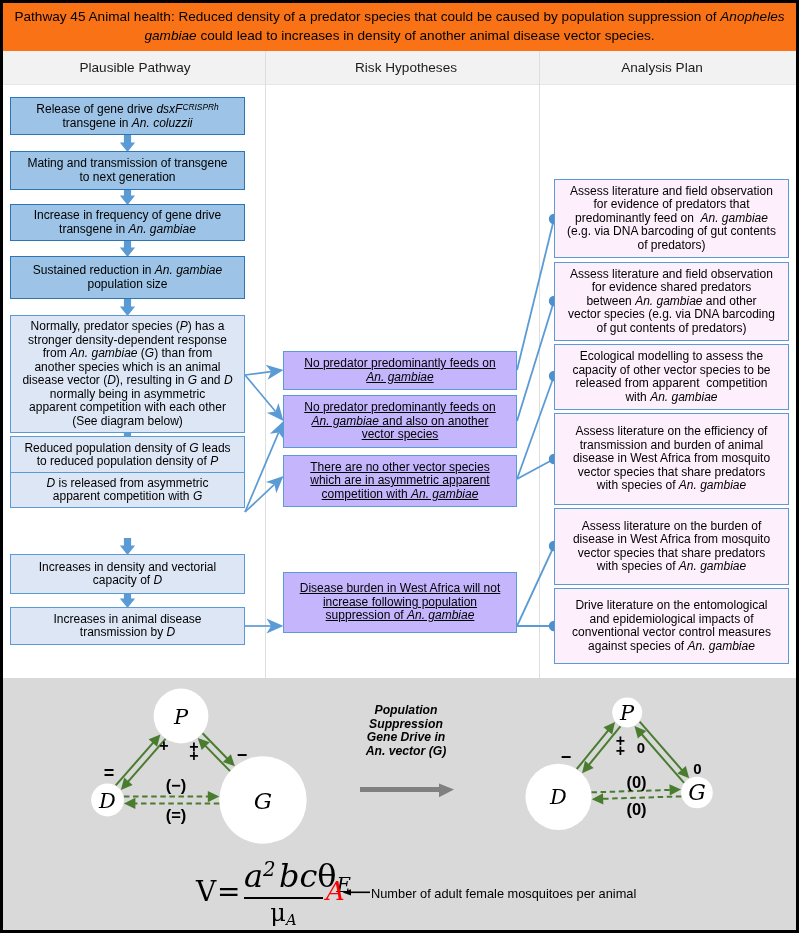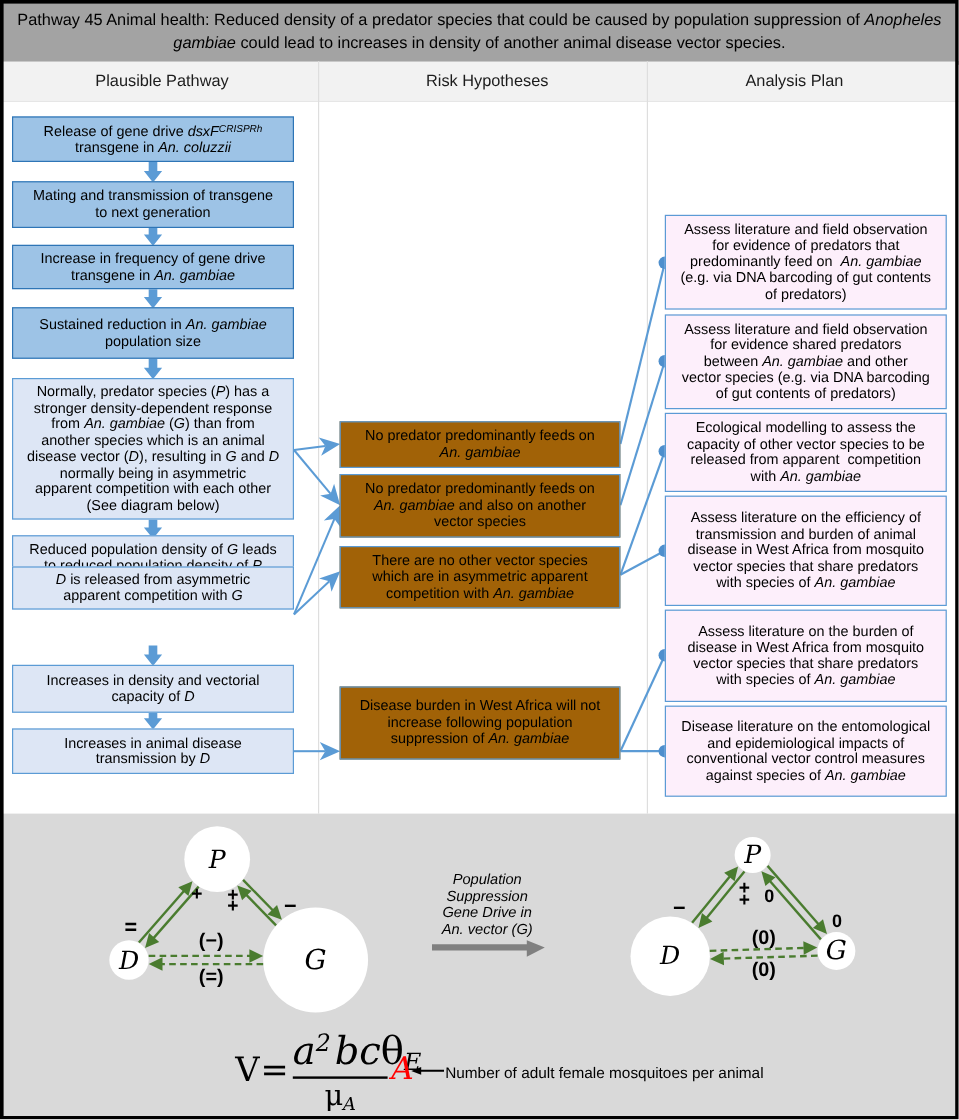--- a/index.html
+++ b/index.html
@@ -1,31 +1,31 @@
 <!DOCTYPE html>
 <html><head>
 <meta charset="utf-8">
 <style>
   html,body{margin:0;padding:0;background:#fff;}
   body{width:799px;height:933px;font-family:"Liberation Sans",sans-serif;}
   #page{position:relative;width:799px;height:933px;box-sizing:border-box;background:#fff;overflow:hidden;}
   #pageborder{position:absolute;left:0;top:0;width:799px;height:933px;box-sizing:border-box;border:3px solid #000;pointer-events:none;z-index:50;}
-  #banner{position:absolute;left:0;top:0;right:0;height:54px;background:#a3a3a3;border-bottom:3px solid #000;box-sizing:border-box;
+  #banner{position:absolute;left:0;top:0;right:0;height:54px;background:#f97316;border-bottom:3px solid #000;box-sizing:border-box;
           display:flex;align-items:center;justify-content:center;}
   #banner .btxt{text-align:center;font-size:13.6px;line-height:18.5px;margin-top:2px;color:#000;padding:0 3px;width:787px;box-sizing:border-box;}
   #hdrband{position:absolute;left:0;top:51px;right:0;height:33px;background:#f2f2f2;}
   .hdrcell{position:absolute;top:51px;height:33px;display:flex;align-items:center;justify-content:center;
            font-size:13.6px;color:#1c1c1c;}
   .vsep{position:absolute;width:1px;background:#dedede;}
   .hsep{position:absolute;height:1px;background:#e6e6e6;}
   .box{position:absolute;box-sizing:border-box;display:flex;flex-direction:column;align-items:center;justify-content:center;
        text-align:center;font-size:12px;line-height:13.5px;color:#000;}
   .pbox-dark{background:#9dc3e6;border:1.3px solid #2e75b6;}
   .pbox-light{background:#dde6f5;border:1.1px solid #5b9bd5;}
-  .rbox{background:#a16207;border:1.1px solid #5b9bd5;}
+  .rbox{background:#c4b5fd;border:1.1px solid #5b9bd5;text-decoration:underline;}
   .abox{background:#fdeffb;border:1.1px solid #5b9bd5;}
   .ln{white-space:nowrap;}
   i{font-style:italic;}
   .supc{font-size:0.70em;vertical-align:0.40em;font-style:italic;}
   #grayband{position:absolute;background:#d9d9d9;}
   svg.ovl{position:absolute;left:0;top:0;overflow:visible;pointer-events:none;}
   .dcap{position:absolute;font-style:italic;color:#000;font-size:12.2px;line-height:13.5px;text-align:center;}
   .nodelbl{position:absolute;font-family:"DejaVu Serif",serif;font-style:italic;color:#000;text-align:center;transform:translate(-50%,-50%);line-height:1;}
   .edgelbl{position:absolute;color:#000;text-align:center;transform:translate(-50%,-50%);font-weight:bold;}
   .fserif{position:absolute;font-family:"DejaVu Serif",serif;color:#000;line-height:1;}
@@ -108,21 +108,21 @@
       <div class="box pbox-light" style="left:10px;top:315px;width:235px;height:118px">
         <div class="ln">Normally, predator species (<i>P</i>) has a</div>
         <div class="ln">stronger density-dependent response</div>
         <div class="ln">from <i>An. gambiae</i> (<i>G</i>) than from</div>
         <div class="ln">another species which is an animal</div>
         <div class="ln">disease vector (<i>D</i>), resulting in <i>G</i> and <i>D</i></div>
         <div class="ln">normally being in asymmetric</div>
         <div class="ln">apparent competition with each other</div>
         <div class="ln">(See diagram below)</div>
       </div>
-      <div class="box pbox-light" style="left:10px;top:446px;width:235px;height:38px">
+      <div class="box pbox-light" style="left:10px;top:436px;width:235px;height:38px">
         <div class="ln">Reduced population density of <i>G</i> leads</div>
         <div class="ln">to reduced population density of <i>P</i></div>
       </div>
       <div class="box pbox-light" style="left:10px;top:472px;width:235px;height:36px">
         <div class="ln"><i>D</i> is released from asymmetric</div>
         <div class="ln">apparent competition with <i>G</i></div>
       </div>
       <div class="box pbox-light" style="left:10px;top:554px;width:235px;height:40px">
         <div class="ln">Increases in density and vectorial</div>
         <div class="ln">capacity of <i>D</i></div>
@@ -177,21 +177,21 @@
         <div class="ln">vector species that share predators</div>
         <div class="ln">with species of <i>An. gambiae</i></div>
       </div>
       <div class="box abox" style="left:554px;top:508px;width:235px;height:77px">
         <div class="ln">Assess literature on the burden of</div>
         <div class="ln">disease in West Africa from mosquito</div>
         <div class="ln">vector species that share predators</div>
         <div class="ln">with species of <i>An. gambiae</i></div>
       </div>
       <div class="box abox" style="left:554px;top:588px;width:235px;height:76px">
-        <div class="ln">Disease literature on the entomological</div>
+        <div class="ln">Drive literature on the entomological</div>
         <div class="ln">and epidemiological impacts of</div>
         <div class="ln">conventional vector control measures</div>
         <div class="ln">against species of <i>An. gambiae</i></div>
       </div>
     </div>
   <div id="grayband" style="left:0;top:678px;right:0;bottom:0;"></div>
   <svg class="ovl" id="diag" width="799" height="933">
       <circle cx="181" cy="716" r="27.4" fill="#ffffff"></circle>
       <circle cx="107.5" cy="800" r="16.4" fill="#ffffff"></circle>
       <circle cx="263" cy="800" r="43.7" fill="#ffffff"></circle>
@@ -262,21 +262,21 @@
       <div class="nodelbl" style="left: 627.2px; top: 713px; font-size: 21px;">P</div>
       <div class="nodelbl" style="left: 558.5px; top: 797.3px; font-size: 21px;">D</div>
       <div class="nodelbl" style="left: 697px; top: 793px; font-size: 22px;">G</div>
       <div class="edgelbl" style="left: 566px; top: 757px; font-size: 18px;">−</div>
       <div class="edgelbl" style="left: 620.3px; top: 741px; font-size: 16px;">+</div>
       <div class="edgelbl" style="left: 620.3px; top: 751px; font-size: 16px;">+</div>
       <div class="edgelbl" style="left: 641px; top: 747.3px; font-size: 15px;">0</div>
       <div class="edgelbl" style="left: 697.5px; top: 768px; font-size: 15px;">0</div>
       <div class="edgelbl" style="left: 636.5px; top: 781.5px; font-size: 16.5px;">(0)</div>
       <div class="edgelbl" style="left: 636.5px; top: 809px; font-size: 16.5px;">(0)</div>
-      <div class="dcap" style="left: 346px; top: 727px; width: 120px;">
+      <div class="dcap" style="left: 346px; top: 704px; width: 120px; font-weight: bold;">
         <div><i>Population</i></div>
         <div><i>Suppression</i></div>
         <div><i>Gene Drive in</i></div>
         <div><i>An. vector (G)</i></div>
       </div>
     </div>
   <div id="pageborder"></div>
 <div style="position: absolute; left: 0px; top: 0px; width: 799px; height: 933px;">
       <div class="fserif" style="left:196px;top:878px;font-size:28px;">V</div>
       <div class="fserif" style="left:217px;top:878px;font-size:28px;">=</div>

